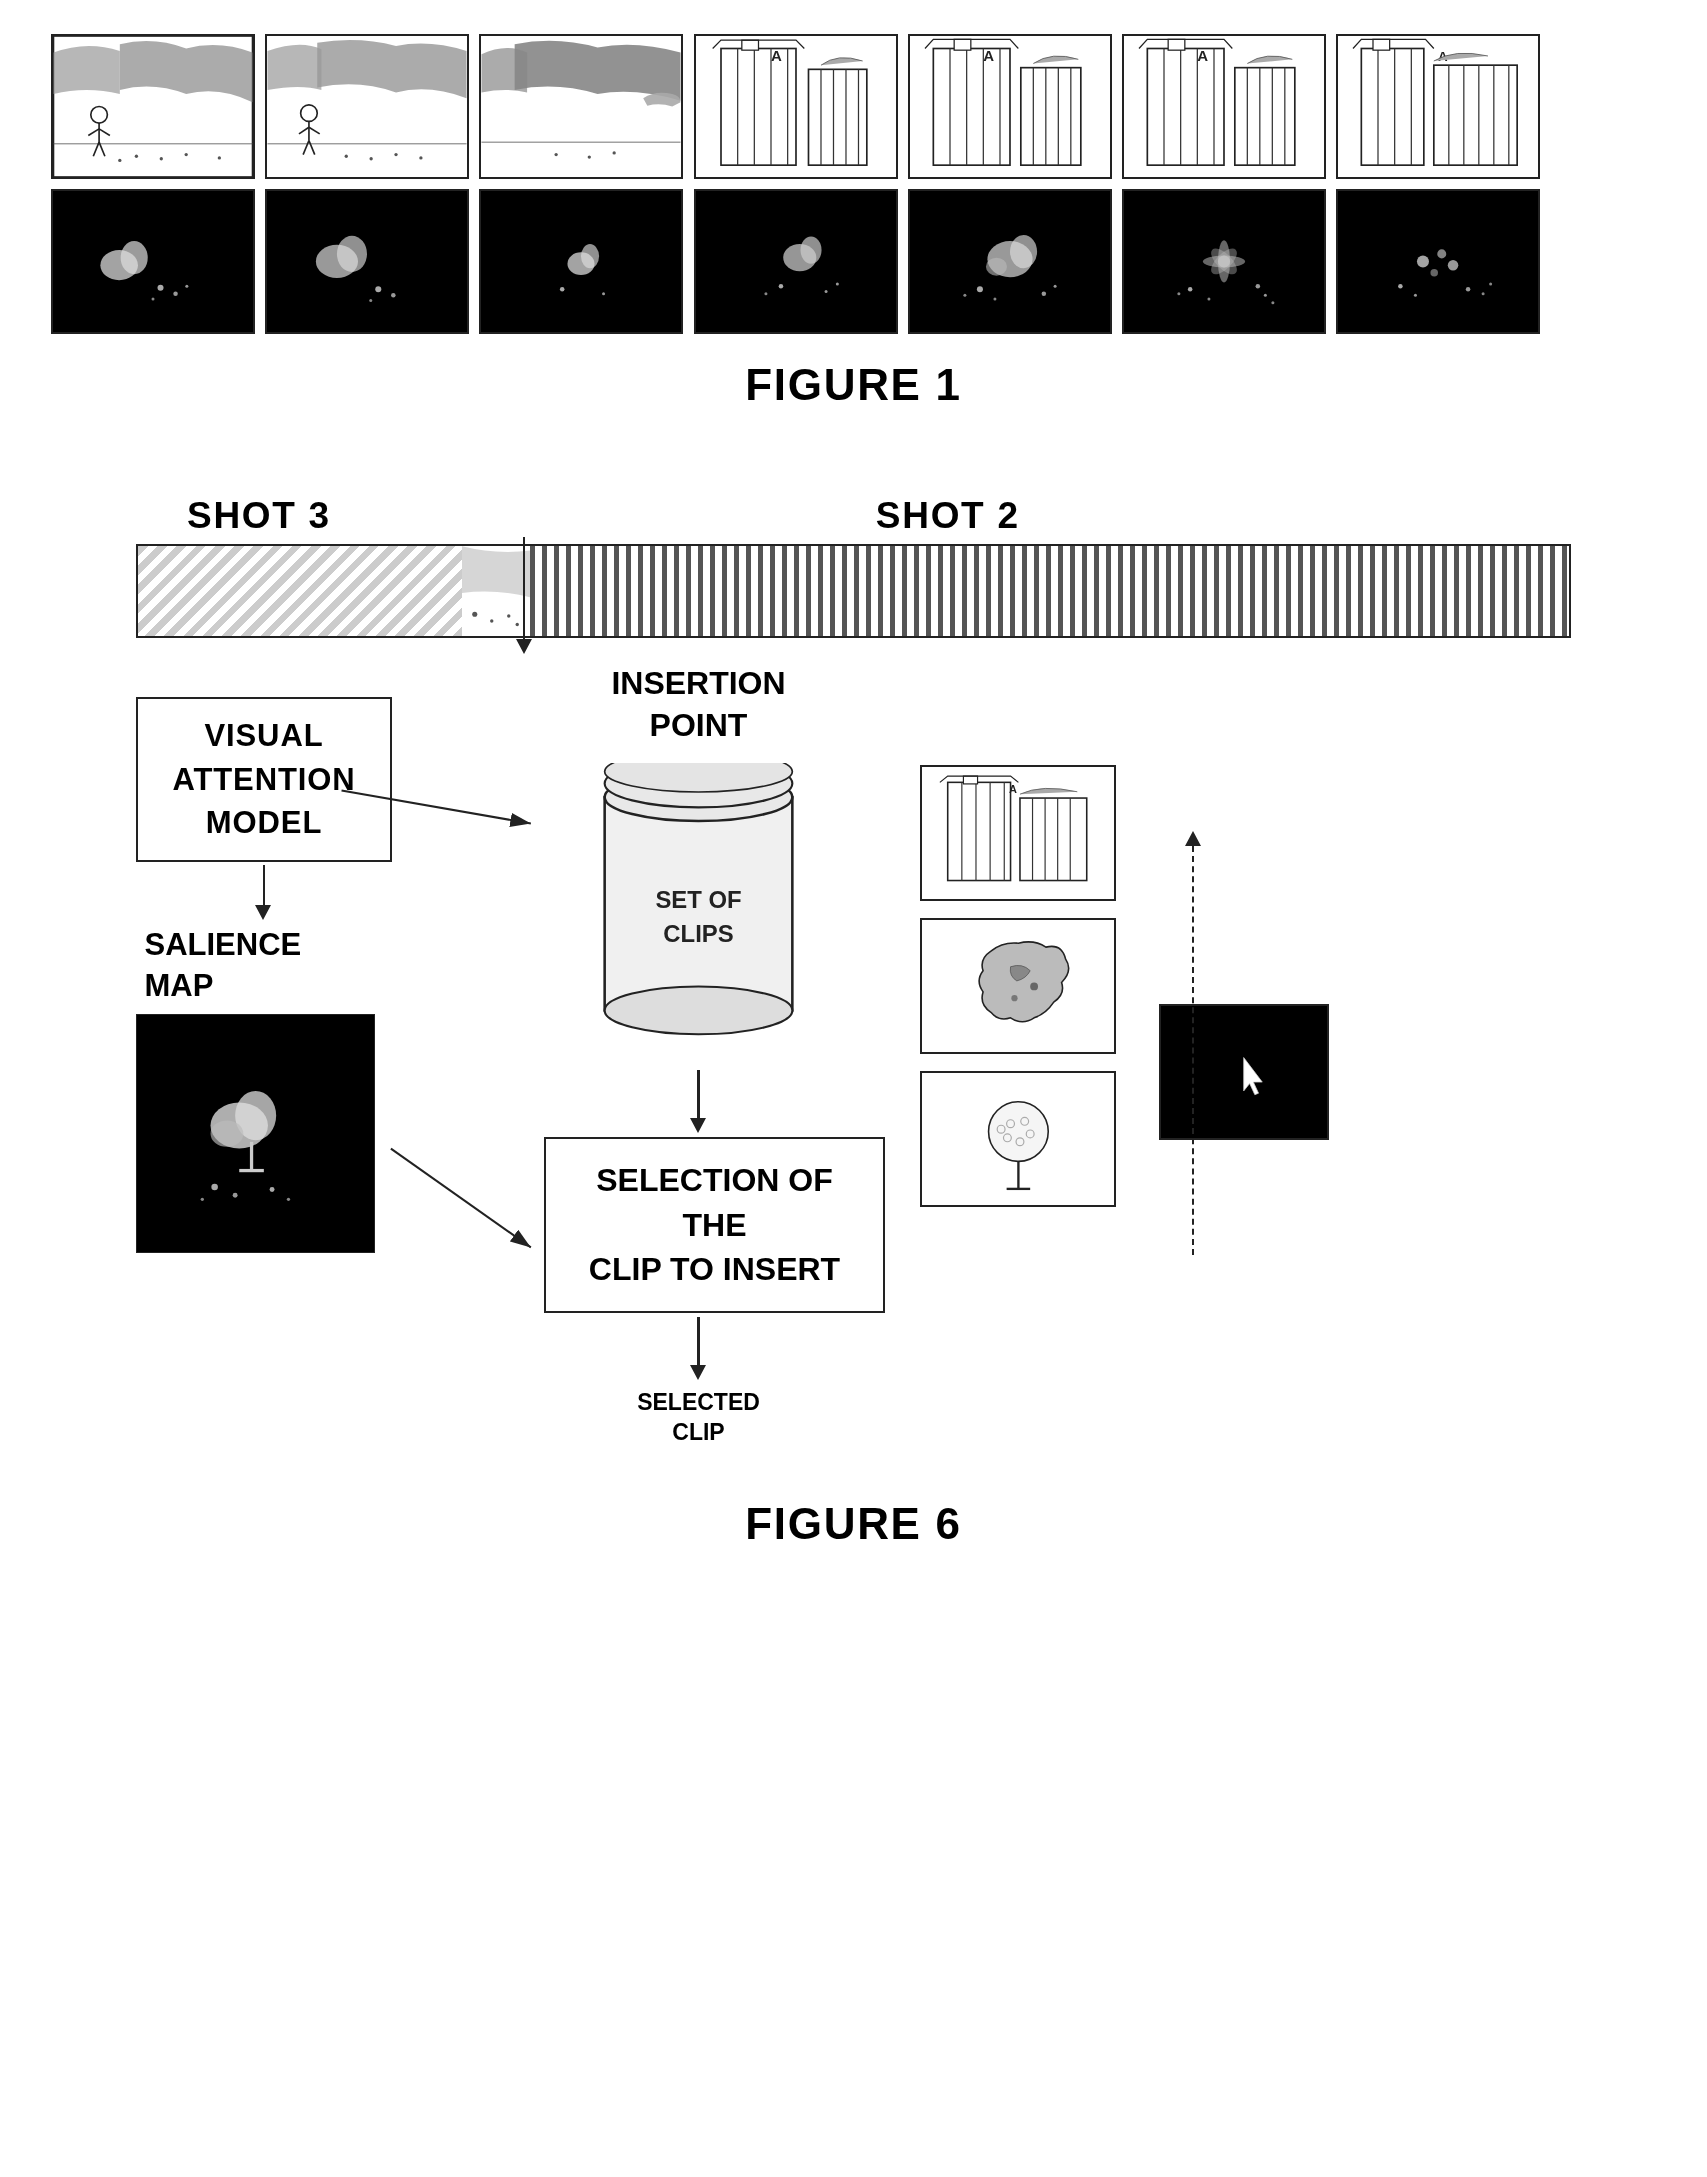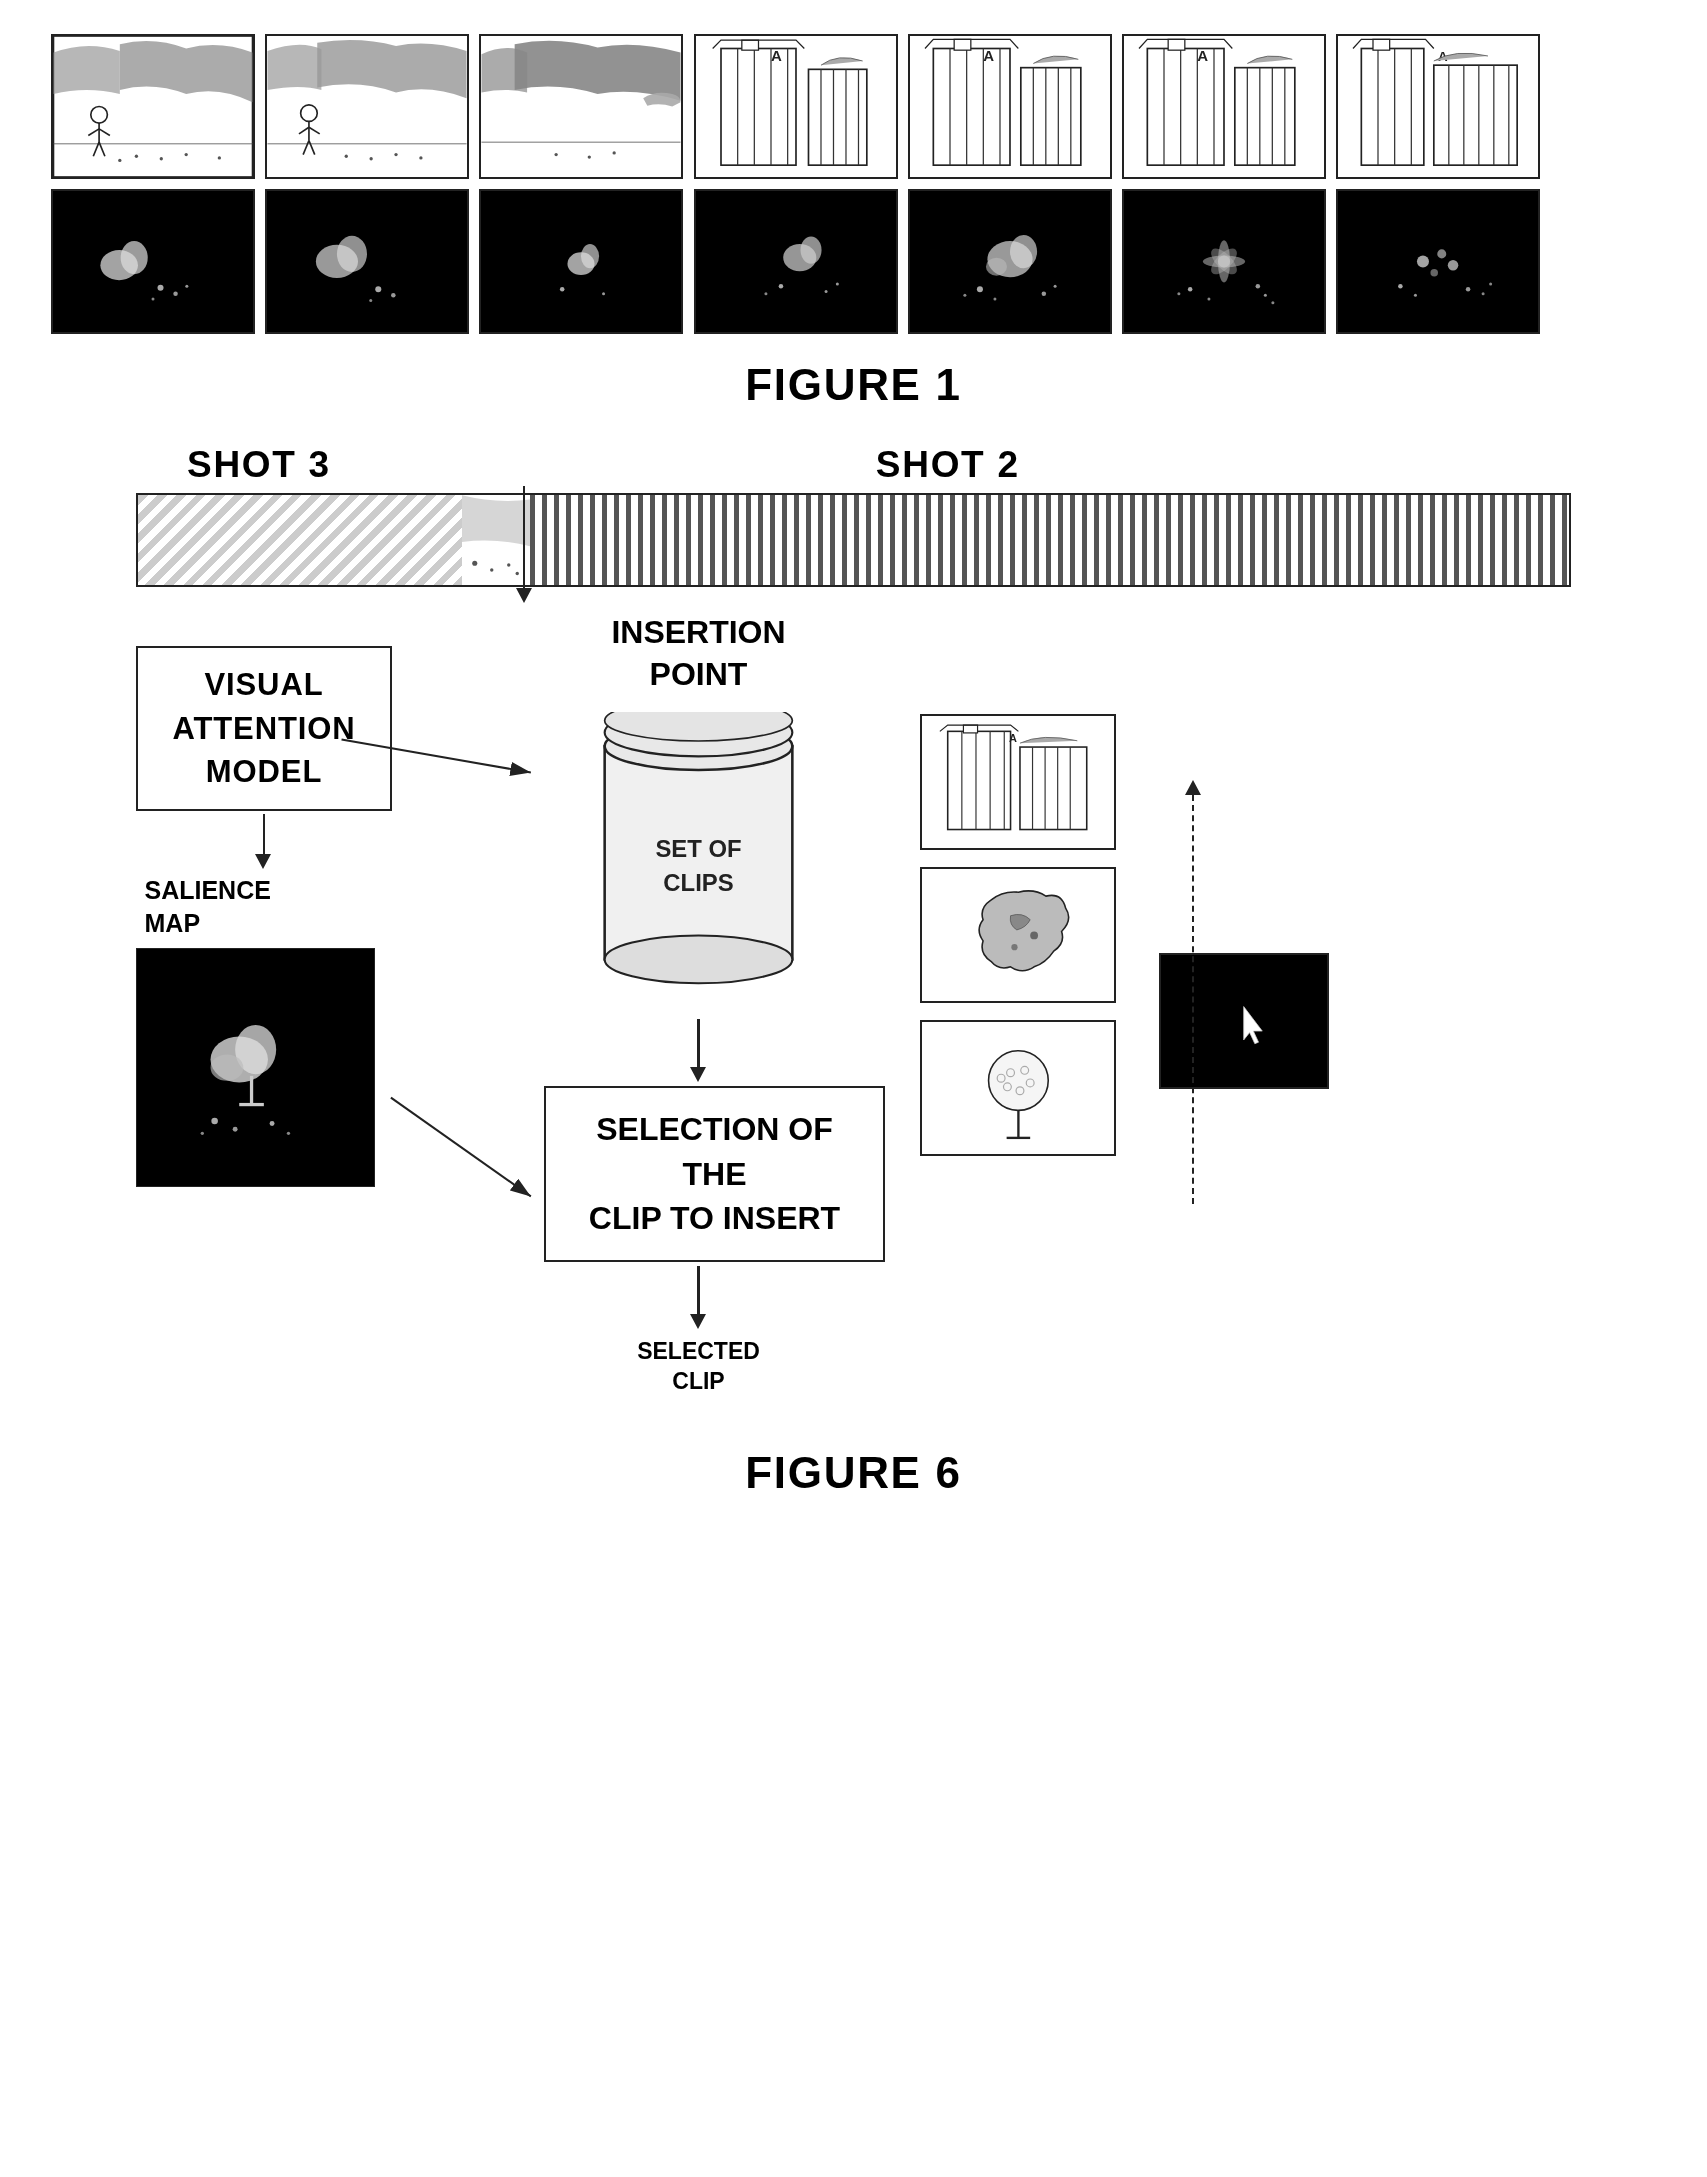--- a/index.html
+++ b/index.html
@@ -46,20 +46,21 @@
       background: #000;
       display: flex; align-items: center; justify-content: center;
     }
     .dark-thumb svg { width: 80%; height: 80%; }
 
     .figure1-caption {
       text-align: center;
       font-size: 44px;
       font-weight: bold;
       margin-top: 25.6px;
+      margin-bottom: 51px;
       letter-spacing: 1.7px;
     }
 
     
     .figure2-section {
       padding: 17px 68px 51px 68px;
       position: relative;
     }
 
     
@@ -189,21 +190,21 @@
       position: absolute;
       bottom: -12px;
       left: -7.7px;
       width: 0; height: 0;
       border-left: 8.5px solid transparent;
       border-right: 8.5px solid transparent;
       border-top: 15.3px solid #222;
     }
 
     .salience-label {
-      font-size: 25px;
+      font-size: 31px;
       font-weight: bold;
       margin-top: 17px;
       margin-left: 8.5px;
       line-height: 1.3;
     }
 
     
     .salience-map-img {
       width: 239px;
       height: 239px;

